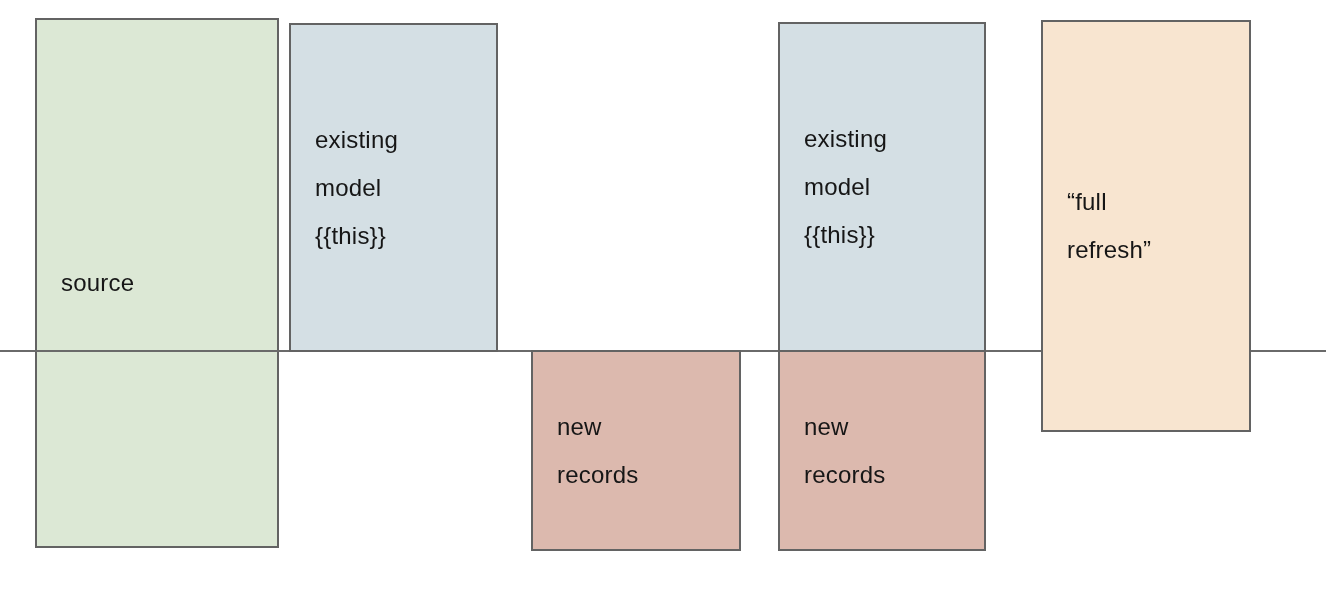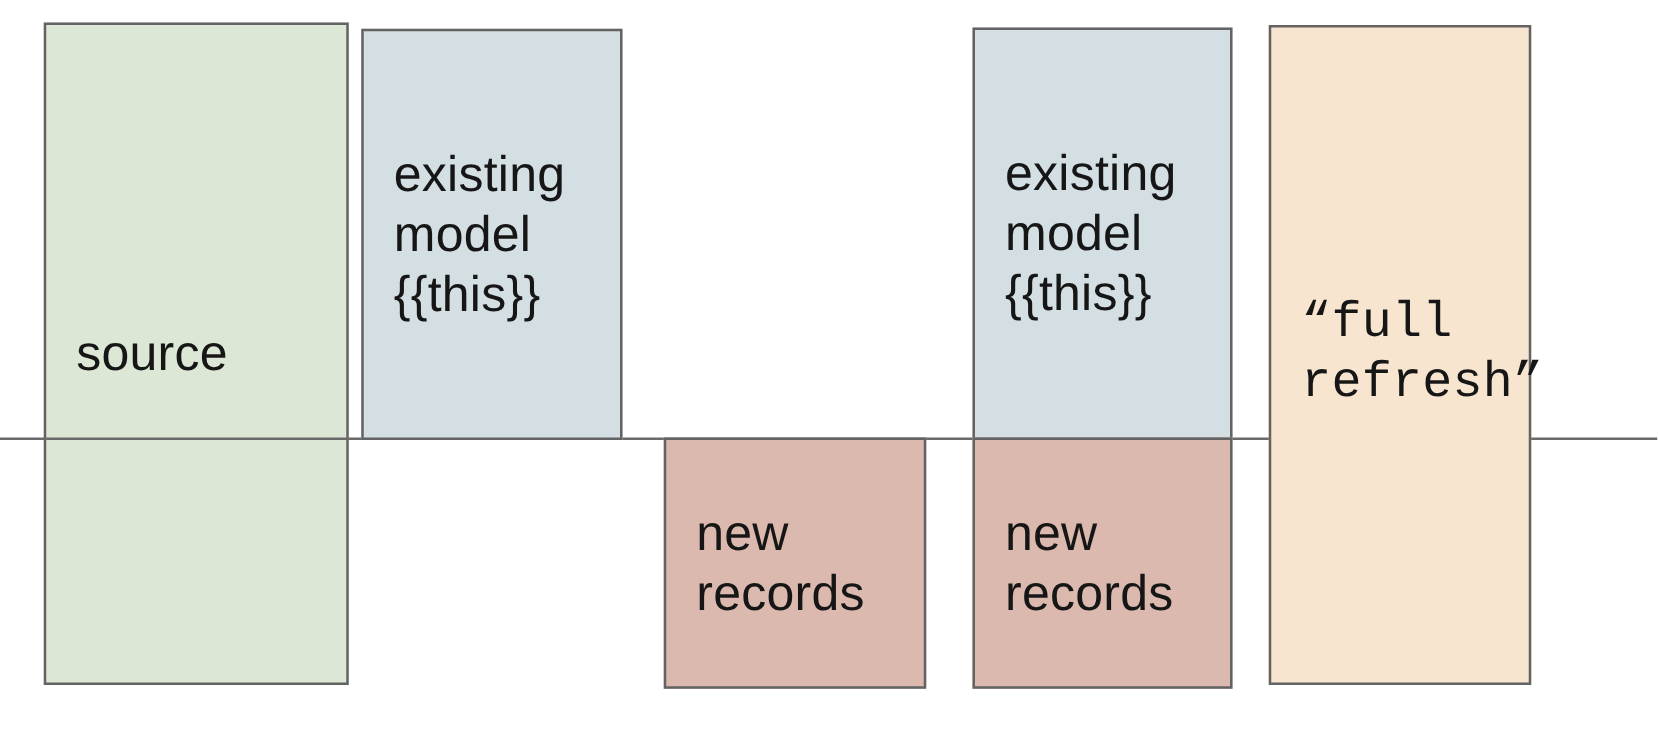--- a/index.html
+++ b/index.html
@@ -26,33 +26,33 @@
   .box {
     position: absolute;
     box-sizing: border-box;
     border: 2px solid;
     display: flex;
     align-items: center;
     padding-left: 24px;
     padding-right: 8px;
   }
   .box-label {
-    font-size: 40px;
+    font-size: 24px;
     line-height: 48px;
     color: #161616;
     white-space: pre-line;
     letter-spacing: 0.2px;
   }
   
   .box-source   { left: 35px;   top: 18px;  width: 244px; height: 530px; z-index: 0; }
   .box-em1      { left: 289px;  top: 23px;  width: 209px; height: 329px; z-index: 2; }
   .box-nr1      { left: 531px;  top: 350px; width: 210px; height: 201px; z-index: 2; }
   .box-em2      { left: 778px;  top: 22px;  width: 208px; height: 330px; z-index: 2; }
   .box-nr2      { left: 778px;  top: 350px; width: 208px; height: 201px; z-index: 2; }
-  .box-fr       { left: 1015px; top: 20px;  width: 210px; height: 528px; z-index: 2; font-family: Liberation Mono, monospace; }
+  .box-fr       { left: 1041px; top: 20px;  width: 210px; height: 412px; z-index: 2; }
 </style>
 </head>
 <body>
 
 <div class="canvas" style="background-color: rgb(255, 255, 255);">
 
   <div class="divider" style="background-color: rgb(106, 106, 106);"></div>
 
   <div class="box box-source" style="background-color: rgb(220, 232, 213); border-color: rgb(99, 99, 99);">
     <span class="box-label">source</span>

